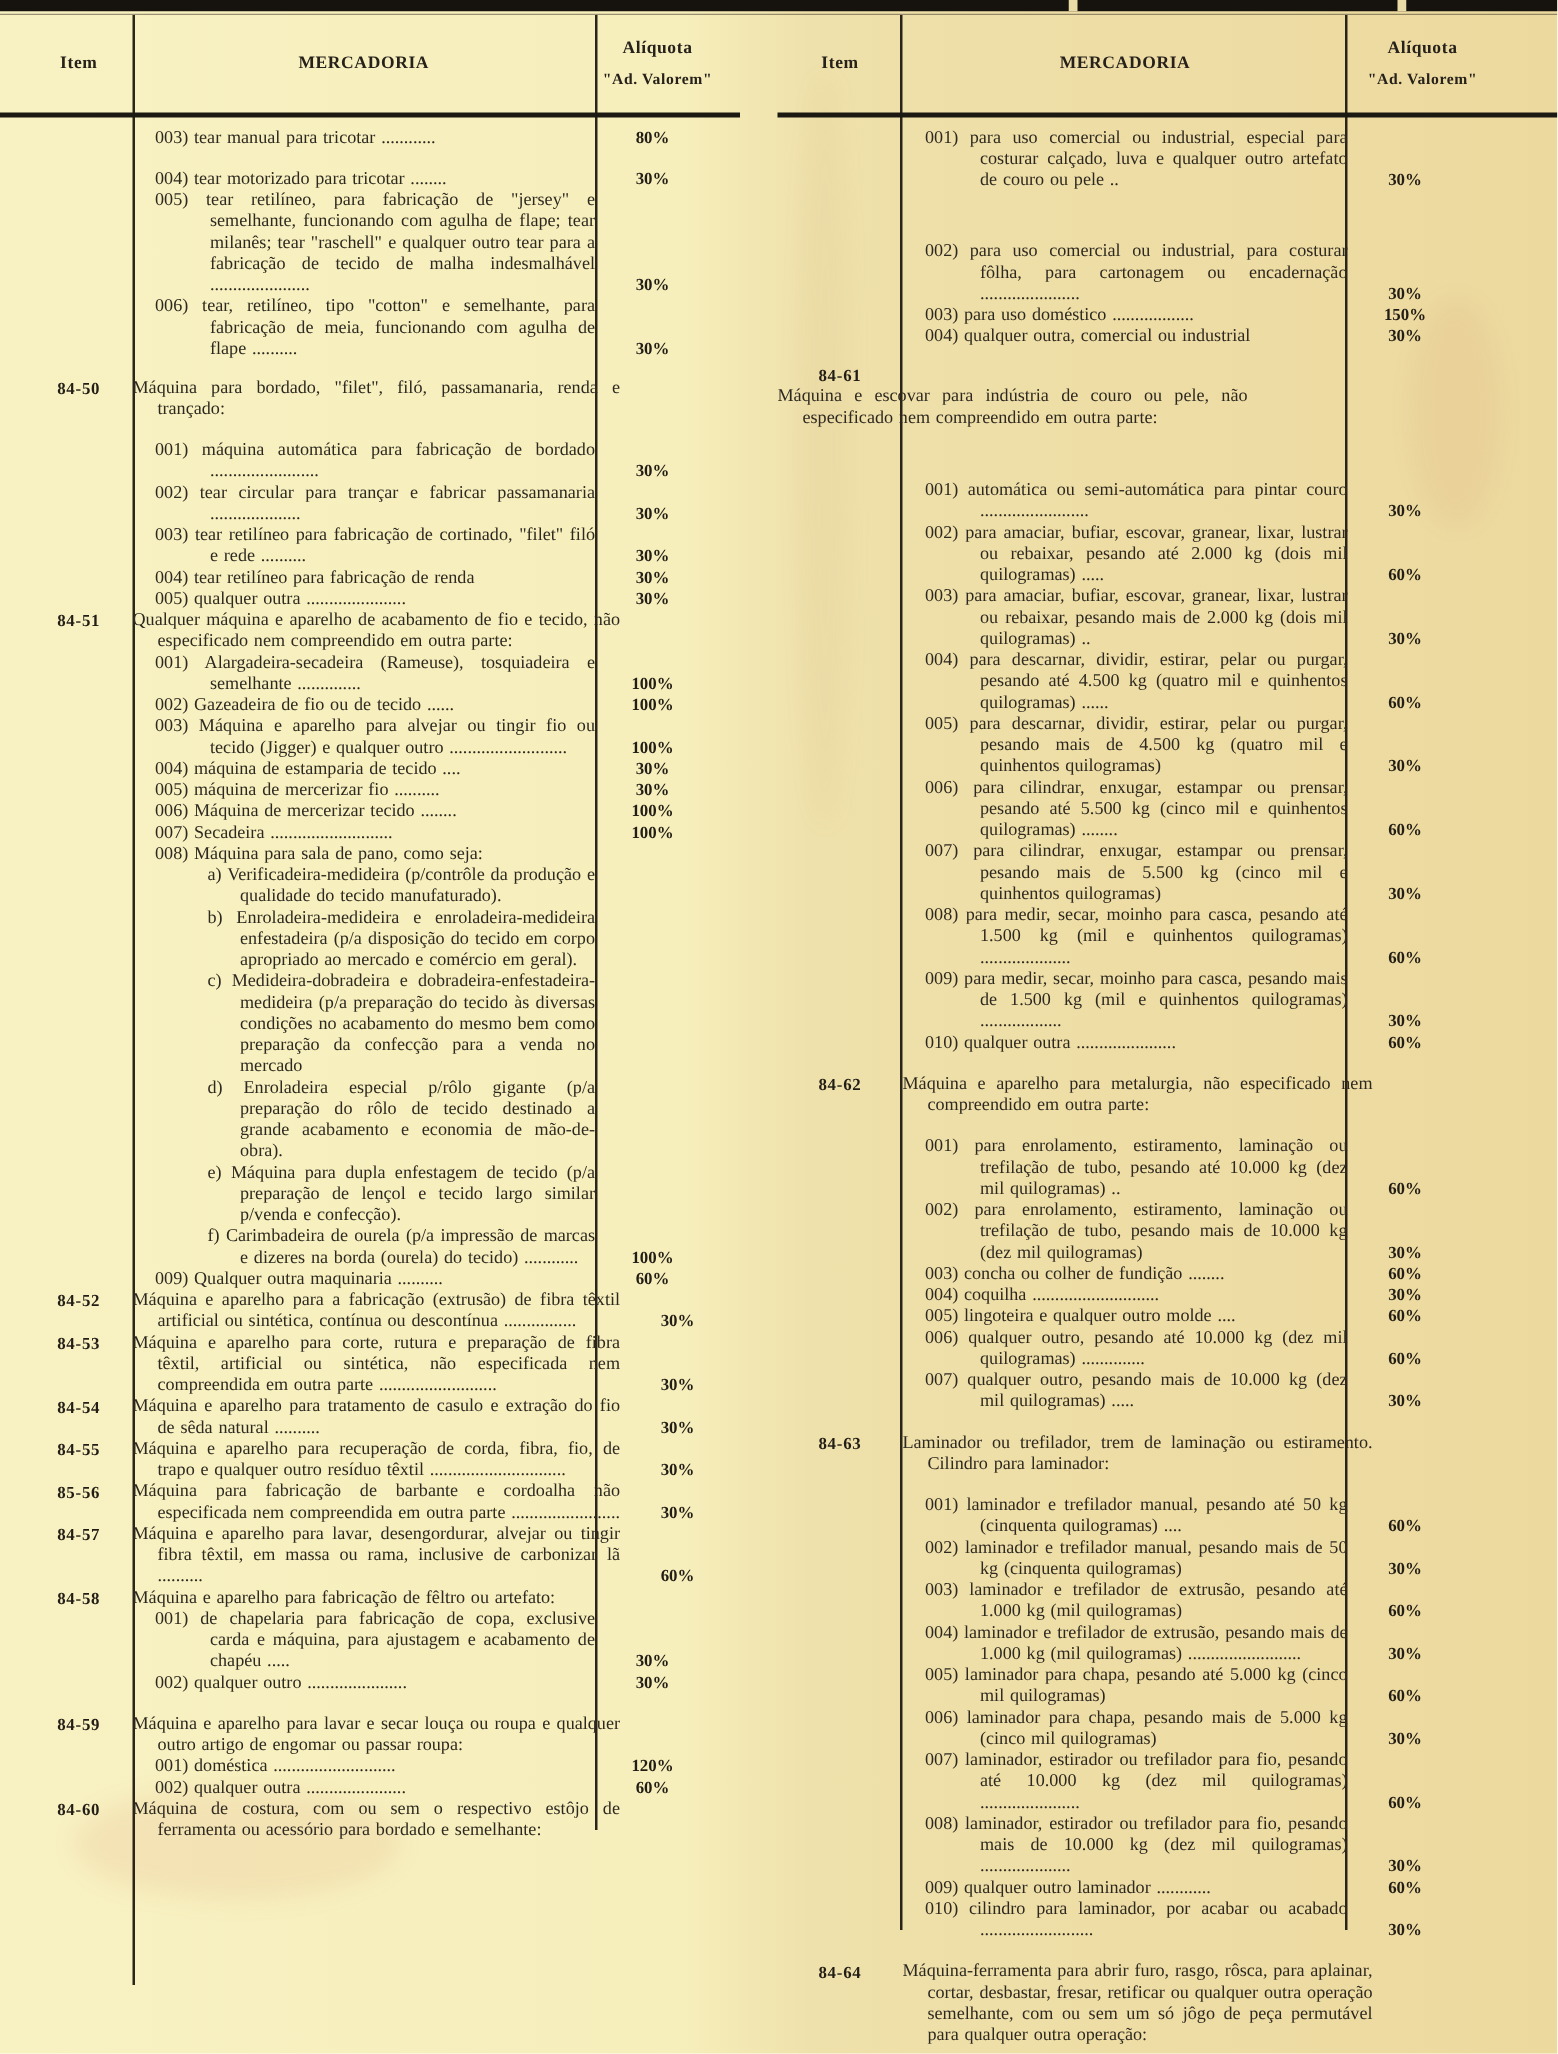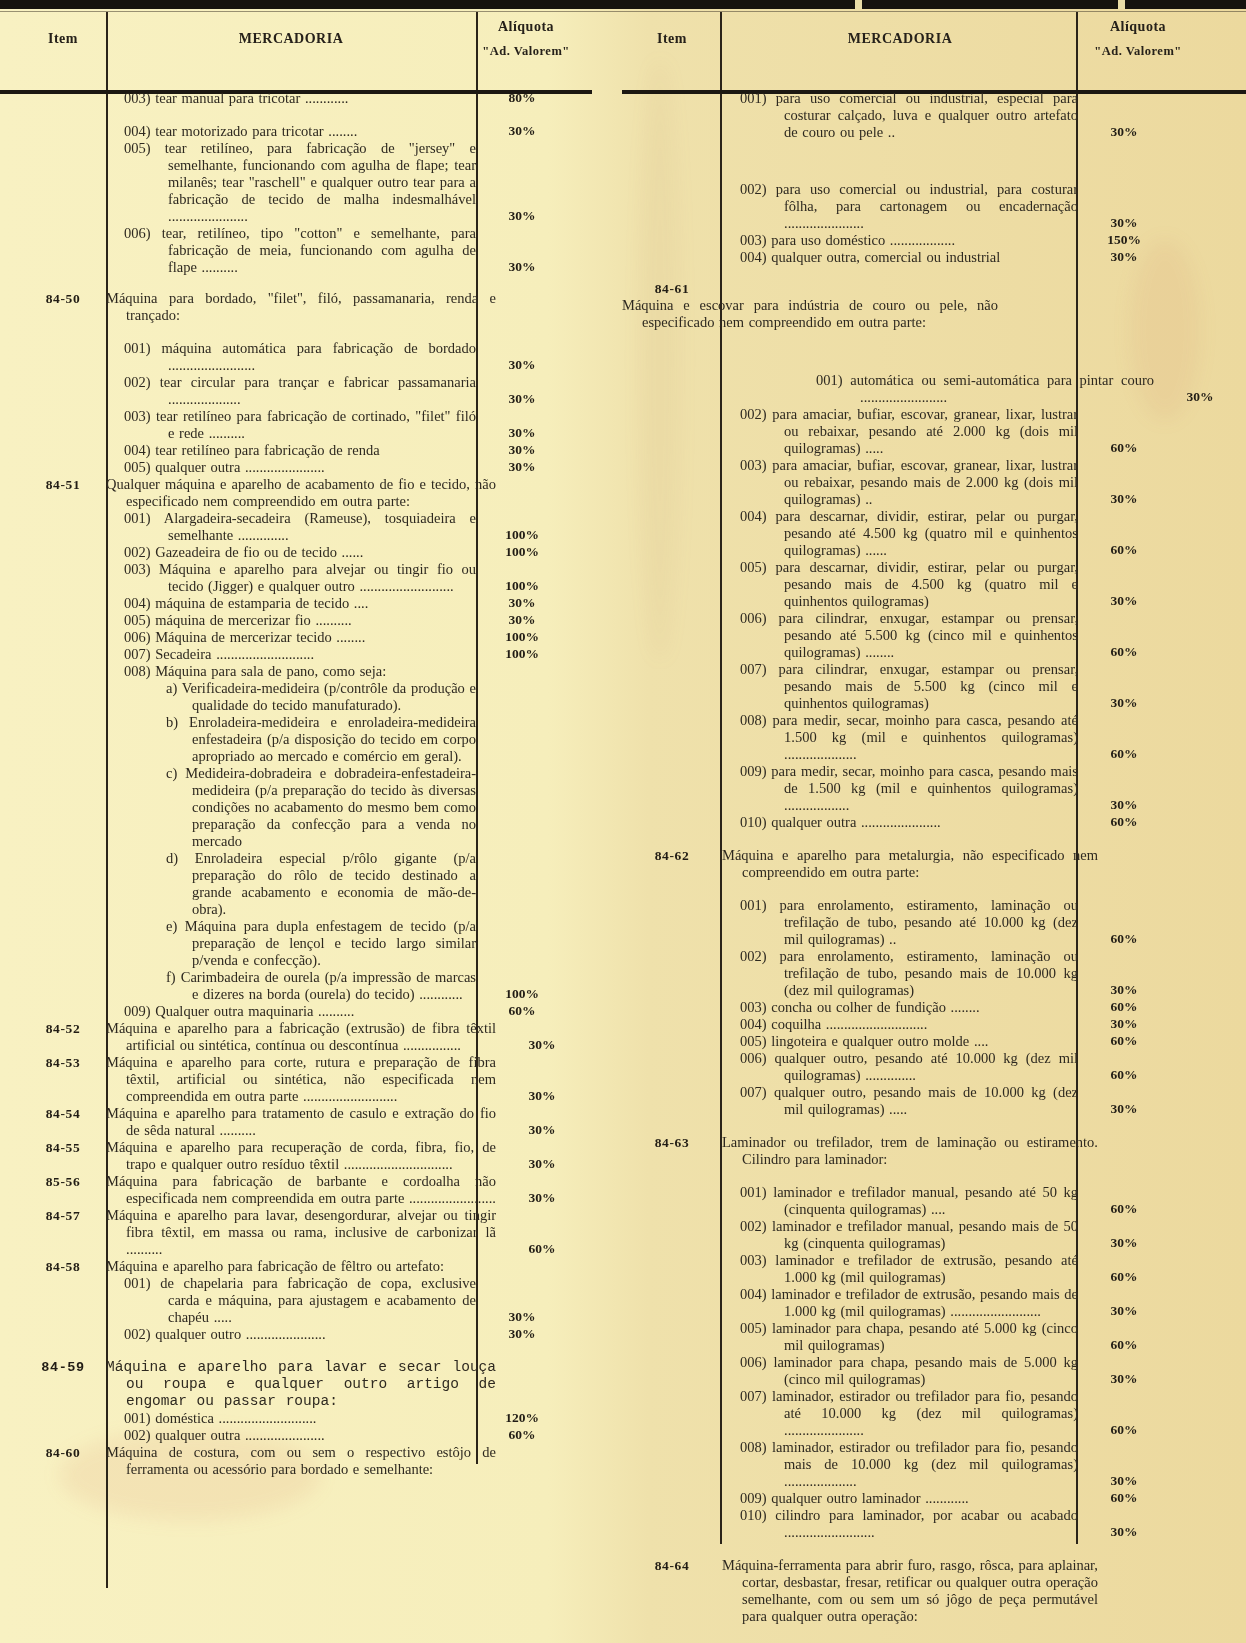--- a/index.html
+++ b/index.html
@@ -22,21 +22,21 @@
   .vrule{position:absolute;width:2px;background:#2b2419;}
   .vr1{left:106px;top:12px;height:1576px;}
   .vr2{left:476px;top:12px;height:1452px;}
   .vr3{left:720px;top:12px;height:1532px;}
   .vr4{left:1076px;top:12px;height:1532px;}
   
   .hline{position:absolute;top:90px;height:4px;background:#1c1812;}
   .hl-left{left:0;width:592px;}
   .hl-right{left:622px;width:624px;}
 
-  .half{position:absolute;top:0;}
+  .half{position:absolute;top:12px;}
   .half-left{left:20px;width:572px;}
   .half-right{left:622px;width:624px;}
 
   .thead{display:flex;height:78px;align-items:center;}
   .th{font-weight:bold;font-size:14px;letter-spacing:.5px;text-align:center;color:#26211a;}
   .half-left .th-item{width:86px;}
   .half-left .th-merc{width:370px;}
   .half-left .th-aliq{width:100px;}
   .half-right .th-item{width:100px;}
   .half-right .th-merc{width:356px;}
@@ -255,21 +255,21 @@
         <div class="row t-sub">
     <div class="gutter code"></div>
     <div class="txt">001) de chapelaria para fabricação de copa, exclusive carda e máquina, para ajustagem e acabamento de chapéu .....</div>
     <div class="rate">30%</div>
   </div>
         <div class="row t-sub">
     <div class="gutter code"></div>
     <div class="txt">002) qualquer outro ......................</div>
     <div class="rate">30%</div>
   </div>
-        <div class="row t-desc" style="margin-top: 16px; font-family: Liberation Mono, monospace;">
+        <div class="row t-desc" style="margin-top: 16px;">
     <div class="gutter code">84-59</div>
     <div class="txt">Máquina e aparelho para lavar e secar louça ou roupa e qualquer outro artigo de engomar ou passar roupa:</div>
     <div class="rate"></div>
   </div>
         <div class="row t-sub">
     <div class="gutter code"></div>
     <div class="txt">001) doméstica ...........................</div>
     <div class="rate">120%</div>
   </div>
         <div class="row t-sub">
@@ -313,21 +313,21 @@
         <div class="row t-sub">
     <div class="gutter code"></div>
     <div class="txt">004) qualquer outra, comercial ou industrial</div>
     <div class="rate">30%</div>
   </div>
         <div class="row t-desc" style="margin-top: 14px; flex-direction: column;">
     <div class="gutter code">84-61</div>
     <div class="txt">Máquina e escovar para indústria de couro ou pele, não especificado nem compreendido em outra parte:</div>
     <div class="rate"></div>
   </div>
-        <div class="row t-sub" style="margin-top: 40px; justify-content: flex-end;">
+        <div class="row t-sub" style="margin-top: 40px;">
     <div class="gutter code"></div>
     <div class="txt">001) automática ou semi-automática para pintar couro ........................</div>
     <div class="rate">30%</div>
   </div>
         <div class="row t-sub">
     <div class="gutter code"></div>
     <div class="txt">002) para amaciar, bufiar, escovar, granear, lixar, lustrar ou rebaixar, pesando até 2.000 kg (dois mil quilogramas) .....</div>
     <div class="rate">60%</div>
   </div>
         <div class="row t-sub">

